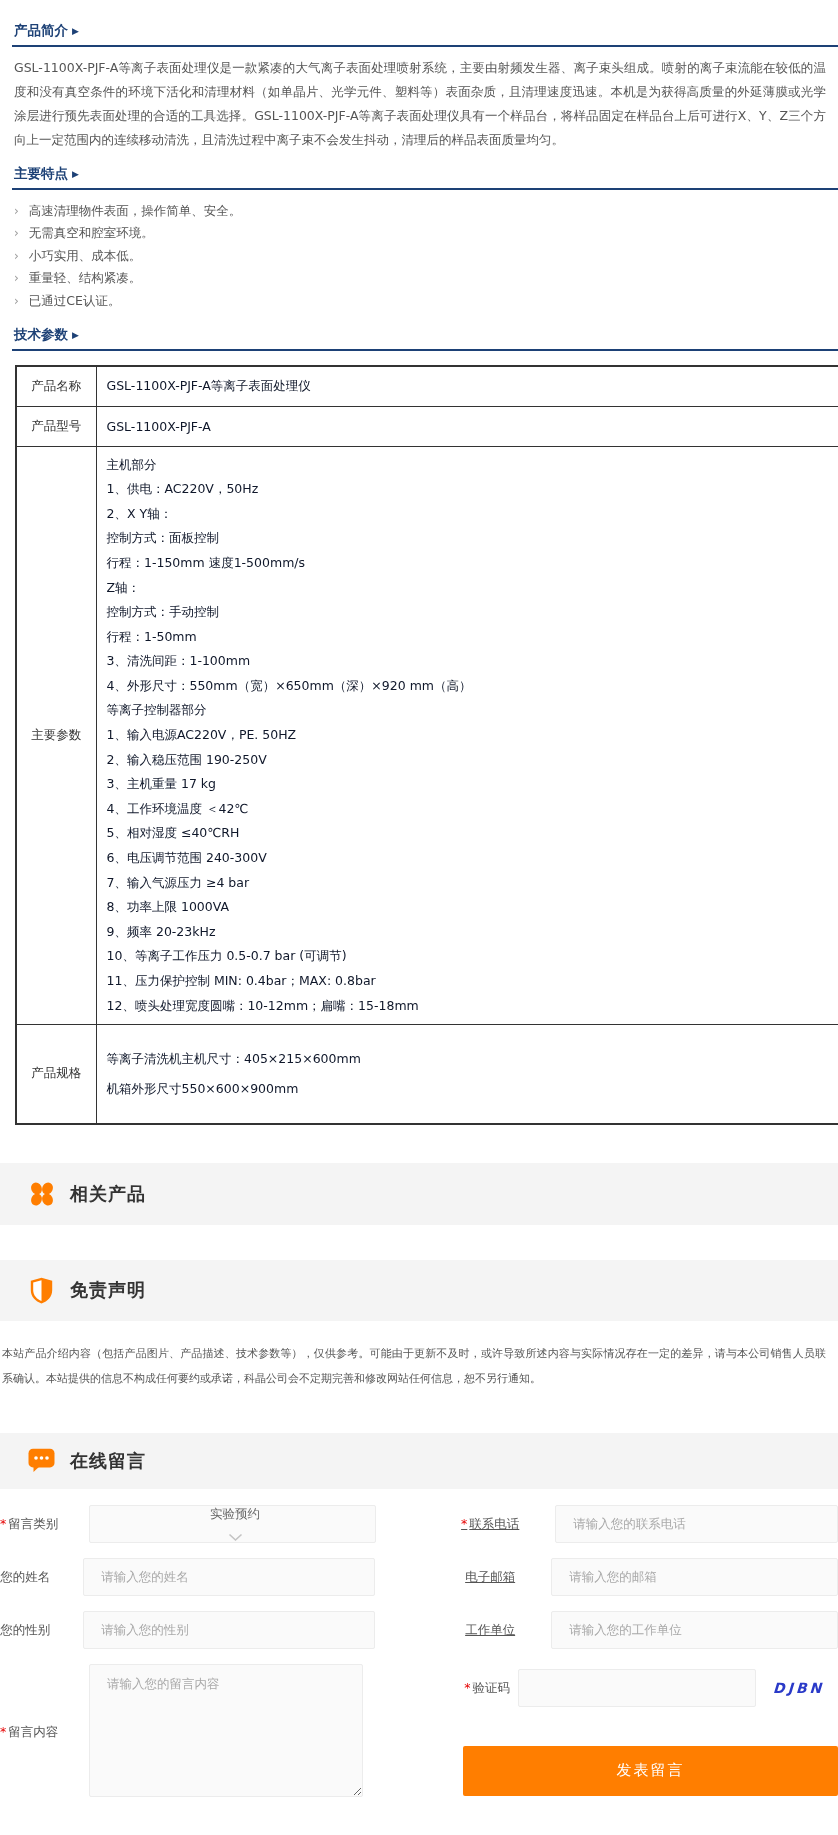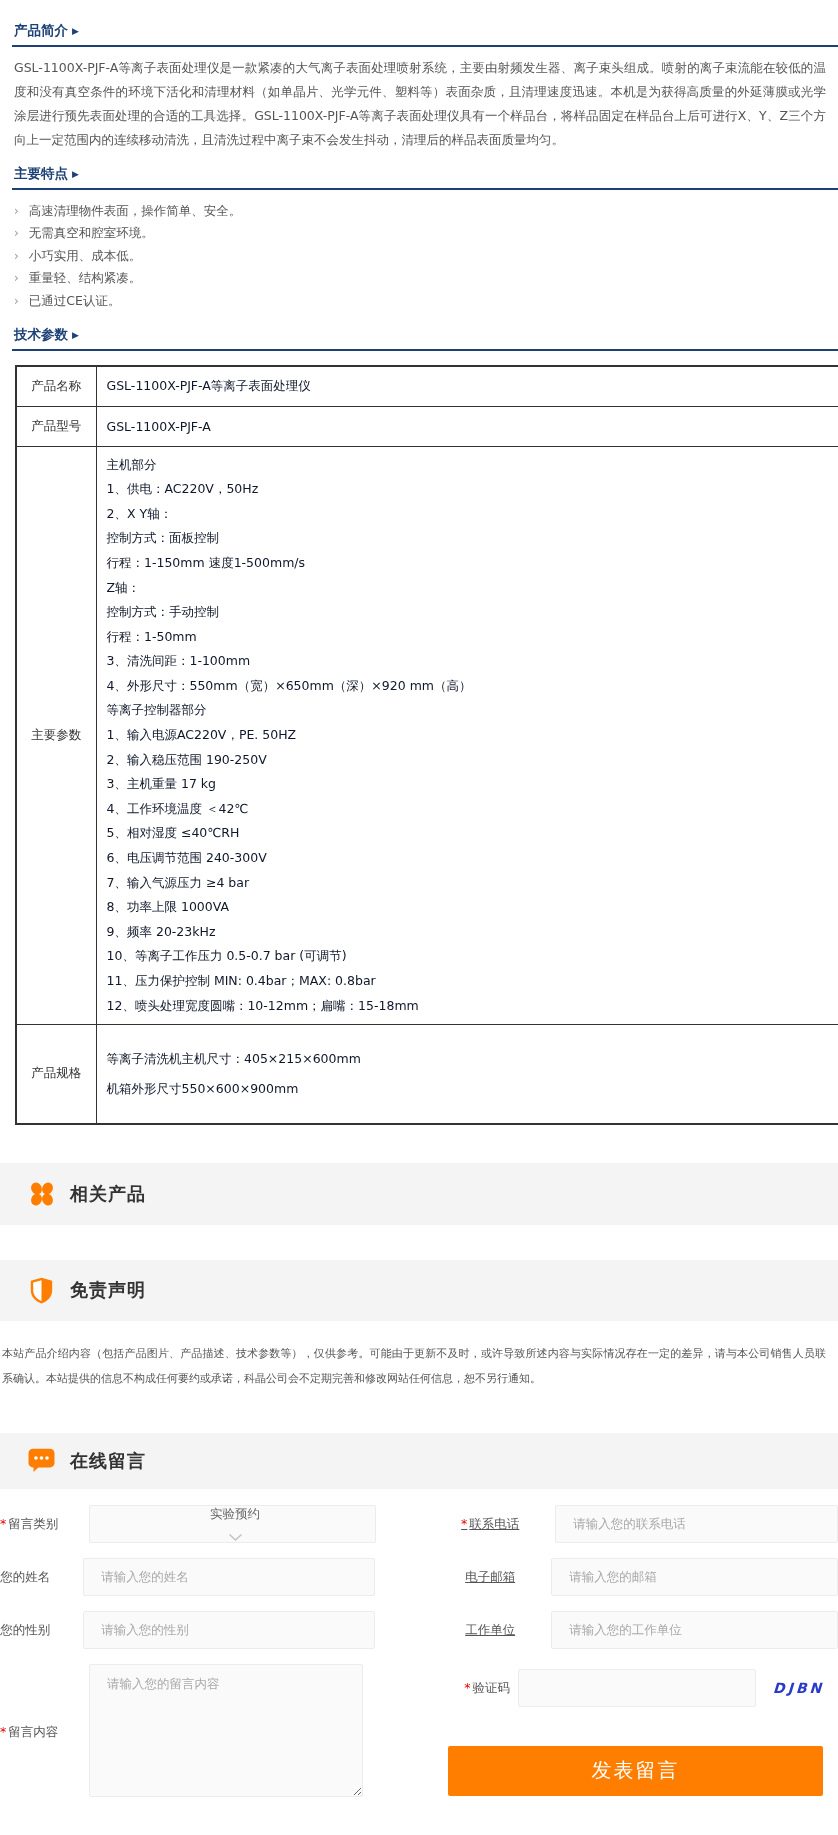--- a/index.html
+++ b/index.html
@@ -54,23 +54,23 @@
   .select-box { display:flex; align-items:center; justify-content:space-between; cursor:pointer; }
   .select-value { color:#666; }
   .f-textarea { height:133px; padding:10px 12px 0 17px; resize:both; line-height:18px; }
   .f-right-col { margin-left:57px; width:395px; }
   .captcha-row { display:flex; align-items:flex-start; }
   .cap-label { width:62px; text-align:right; line-height:38px; font-size:12.5px; color:#555; white-space:nowrap; }
   .captcha-input { width:238px; margin-left:8px; }
   .captcha-img { margin-left:6px; width:76px; height:38px; line-height:38px; text-align:center;
                  color:#2a3ac8; font-style:italic; font-weight:bold; font-size:14px;
                  letter-spacing:3px; transform:skewX(-6deg); cursor:pointer; user-select:none; }
-  .submit-btn { display:block; margin:39px 0 0 0; width:375px; height:50px;
+  .submit-btn { display:block; margin:39px 0 0 15px; width:375px; height:50px;
                 background:#ff7e00; border:none; border-radius:2px; color:#fff;
-                font-size:20px; letter-spacing:2px; cursor:pointer; font-family:inherit; }
+                font-size:15px; letter-spacing:2px; cursor:pointer; font-family:inherit; }
 </style>
 </head>
 <body>
 
 <div class="page">
 
   <div class="top">
 
     <div class="sec-head">
       <span>产品简介</span><span class="sec-arrow">▶</span>

